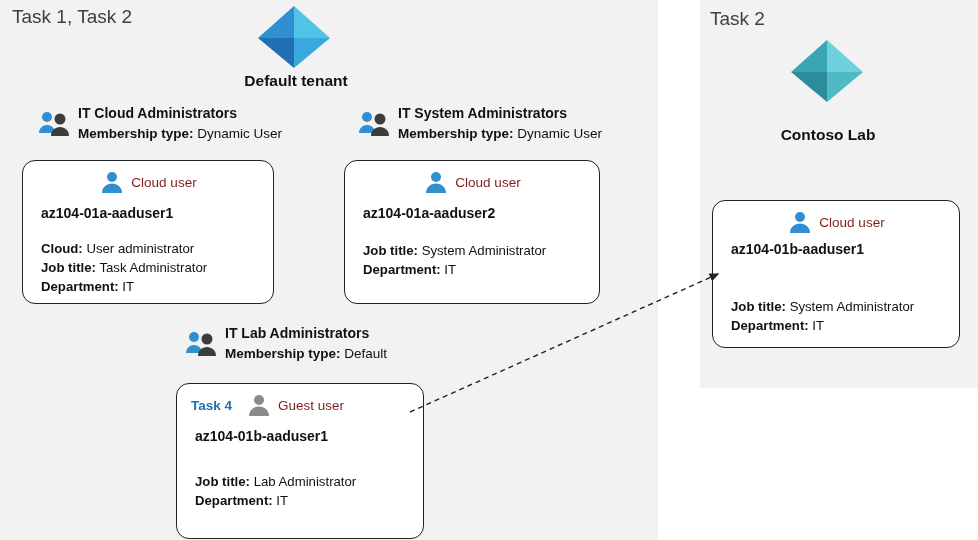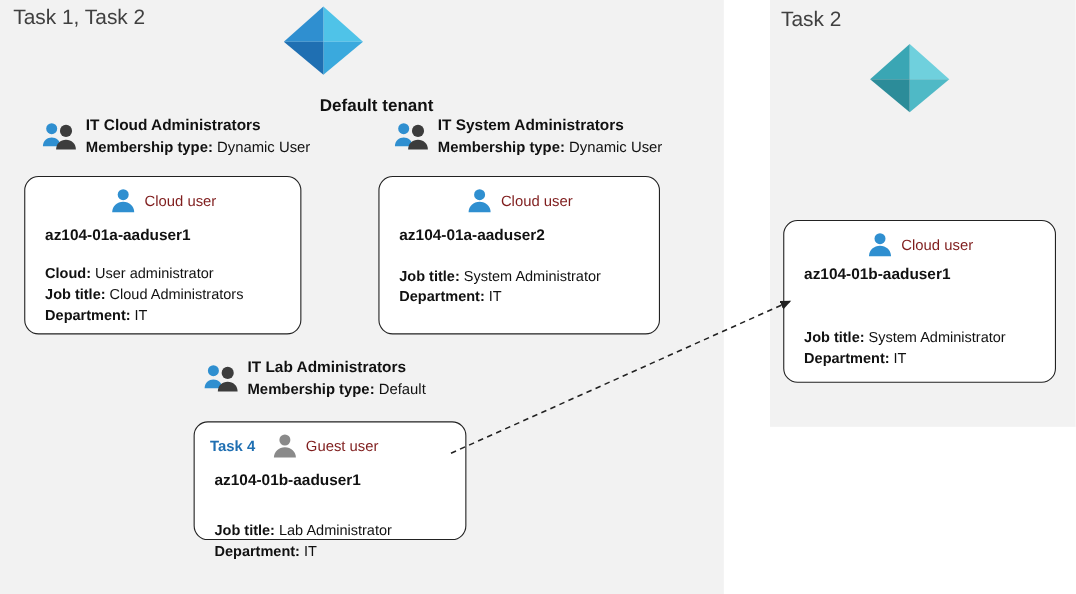--- a/index.html
+++ b/index.html
@@ -37,25 +37,24 @@
   .tenant-logo {
     position: absolute;
     width: 76px;
     height: 66px;
   }
   #default-tenant-logo { left: 256px; top: 4px; }
   #new-tenant-logo     { left: 789px; top: 38px; }
 
   .tenant-title {
     position: absolute;
-    text-align: right;
+    text-align: center;
     font-size: 15.5px;
     font-weight: bold;
     color: #111;
-    margin-top: 16px;
   }
   #default-tenant-title { left: 198px; top: 72px; width: 196px; }
   #new-tenant-title     { left: 726px; top: 124px; width: 204px; line-height: 1.45; }
 
   
   .group {
     position: absolute;
   }
   .group-icon {
     position: absolute;
@@ -88,21 +87,21 @@
   
   .card {
     position: absolute;
     border: 1.6px solid #222;
     border-radius: 13px;
     background: #ffffff;
     box-sizing: border-box;
   }
   #card-aaduser1   { left: 22px;  top: 160px; width: 252px; height: 144px; }
   #card-aaduser2   { left: 344px; top: 160px; width: 256px; height: 144px; }
-  #card-guestuser  { left: 176px; top: 383px; width: 248px; height: 108px; }
+  #card-guestuser  { left: 176px; top: 383px; width: 248px; height: 156px; }
   #card-b-aaduser1 { left: 712px; top: 200px; width: 248px; height: 148px; }
 
   .card-head {
     position: absolute;
     top: 8px;
     left: 0;
     width: 100%;
     display: flex;
     align-items: center;
     justify-content: center;
@@ -210,21 +209,21 @@
       <svg viewBox="0 0 26 26" width="26" height="26" aria-hidden="true">
         <circle cx="13" cy="8" r="5" fill="#2f8fd0"></circle>
         <path d="M3 24c0-5.5 4.5-9.5 10-9.5s10 4 10 9.5z" fill="#2f8fd0"></path>
       </svg>
     </span>
     <span class="card-head-label">Cloud user</span>
   </div>
   <div class="card-username">az104-01a-aaduser1</div>
   <div class="card-props">
     <div><b>Cloud:</b> <span>User administrator</span></div>
-    <div><b>Job title:</b> <span>Cloud Administrators</span></div>
+    <div><b>Job title:</b> <span>Task Administrator</span></div>
     <div><b>Department:</b> <span>IT</span></div>
   </div>
 </div>
 
 <div class="card" id="card-aaduser2">
   <div class="card-head">
     <span class="user-icon">
       <svg viewBox="0 0 26 26" width="26" height="26" aria-hidden="true">
         <circle cx="13" cy="8" r="5" fill="#2f8fd0"></circle>
         <path d="M3 24c0-5.5 4.5-9.5 10-9.5s10 4 10 9.5z" fill="#2f8fd0"></path>
@@ -262,20 +261,21 @@
 
 <div class="tenant-logo" id="new-tenant-logo">
   <svg viewBox="0 0 76 66" width="76" height="66" aria-hidden="true">
     <polygon points="38,2 74,34 38,34" fill="#6fd0dd"></polygon>
     <polygon points="38,2 2,34 38,34" fill="#3aa6b4"></polygon>
     <polygon points="38,34 74,34 38,64" fill="#4fb9c6"></polygon>
     <polygon points="38,34 2,34 38,64" fill="#2c8c99"></polygon>
   </svg>
 </div>
 <div class="tenant-title" id="new-tenant-title">
+  <div>Contoso Lab</div>
 </div>
 
 <div class="card" id="card-b-aaduser1">
   <div class="card-head">
     <span class="user-icon">
       <svg viewBox="0 0 26 26" width="26" height="26" aria-hidden="true">
         <circle cx="13" cy="8" r="5" fill="#2f8fd0"></circle>
         <path d="M3 24c0-5.5 4.5-9.5 10-9.5s10 4 10 9.5z" fill="#2f8fd0"></path>
       </svg>
     </span>

